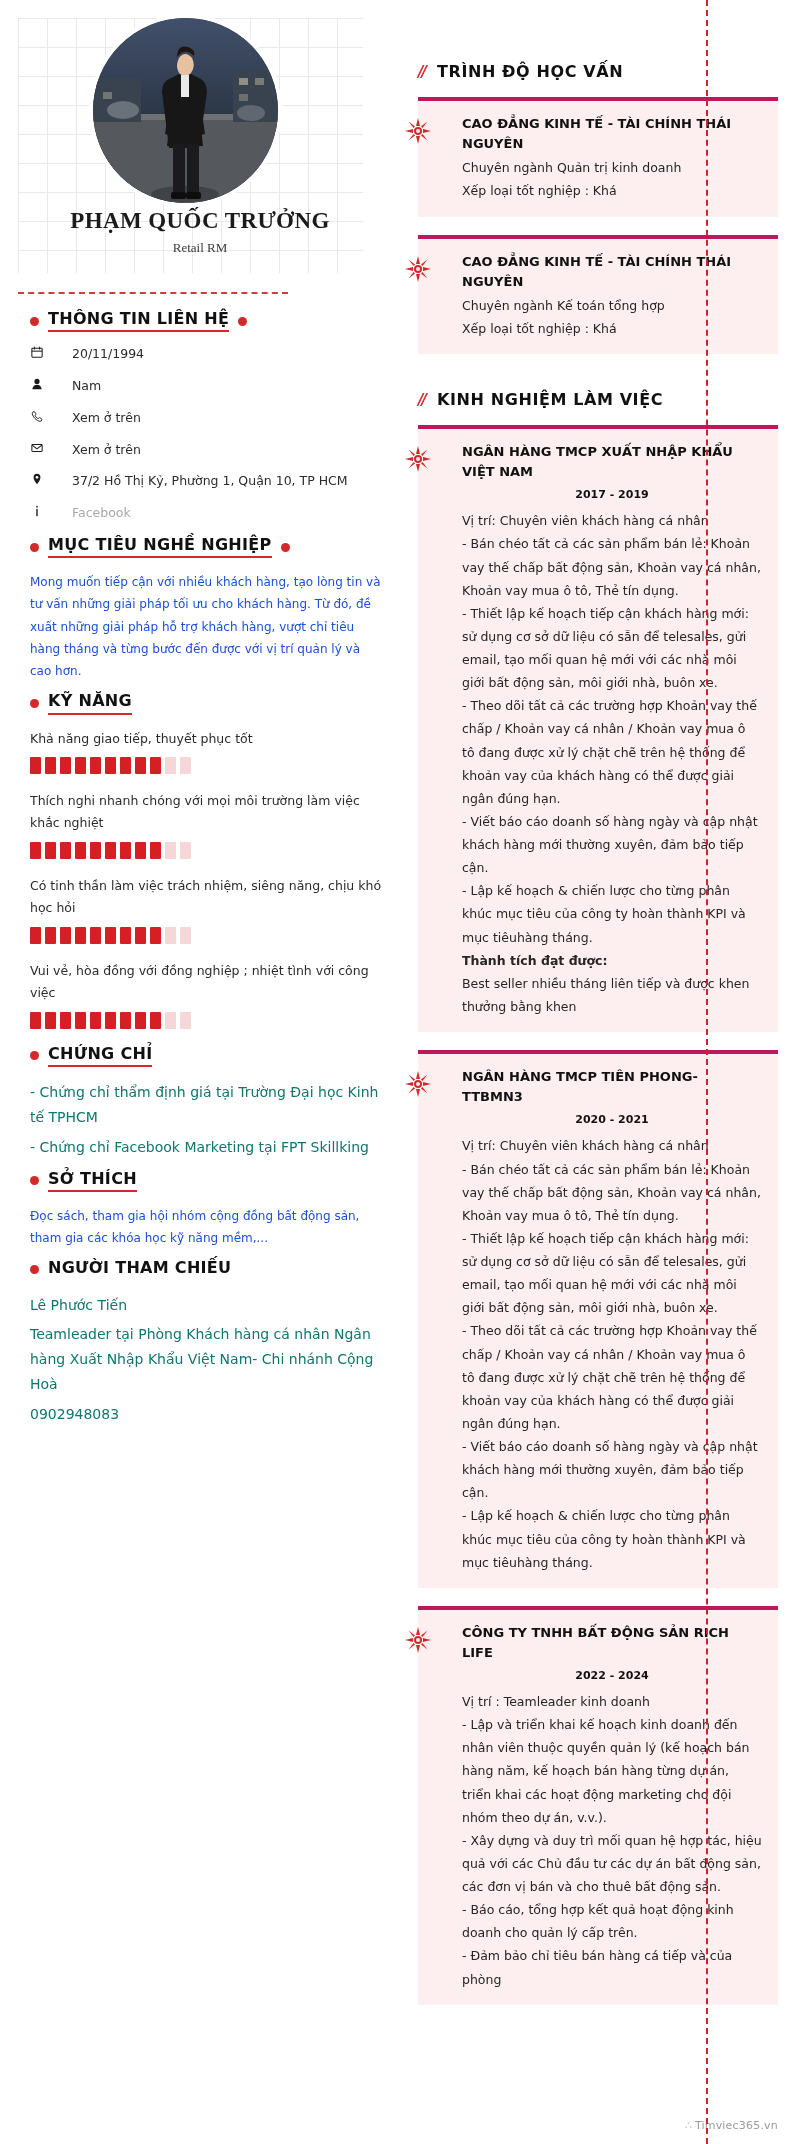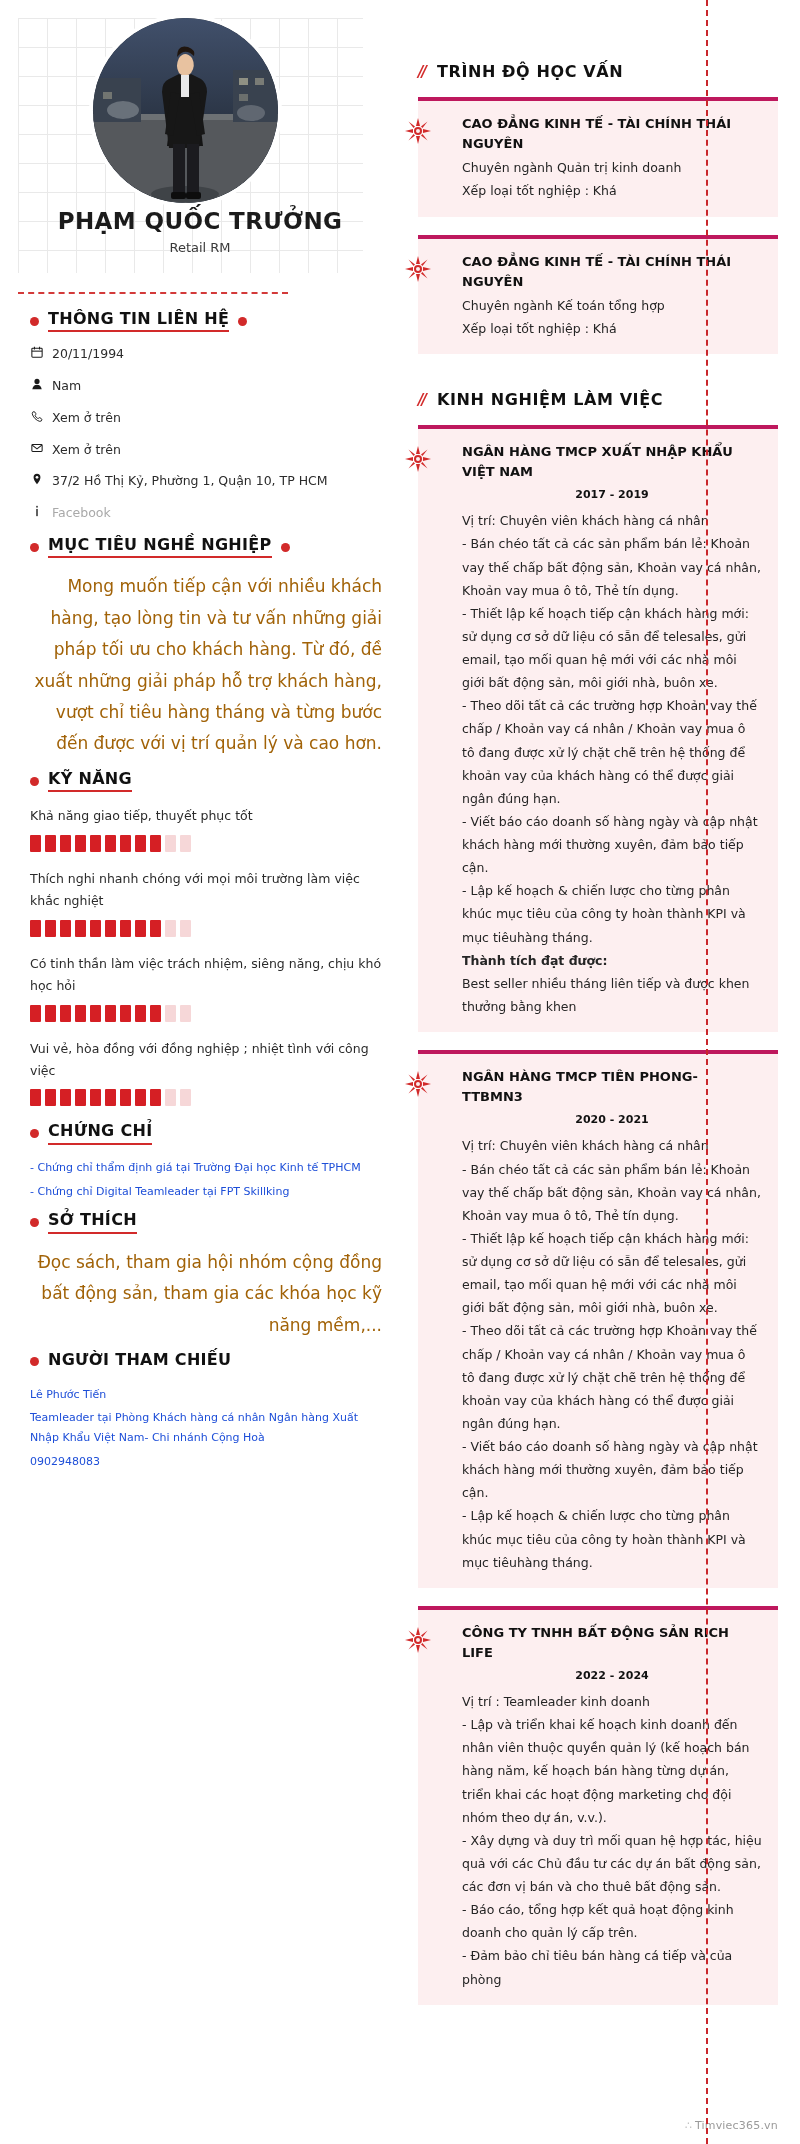--- a/index.html
+++ b/index.html
@@ -23,20 +23,21 @@
     position: absolute;
     left: 0; top: 0;
     width: 400px;
     padding: 0 18px 40px 30px;
   }
   .photo-block {
     position: relative;
     height: 300px;
     margin-left: -30px;
     padding-left: 30px;
+    font-family: Liberation Serif, serif;
   }
   .grid-bg {
     position: absolute;
     left: 18px; top: 18px;
     width: 345px; height: 255px;
     background-image:
       linear-gradient(to right, #e9e9e9 1px, transparent 1px),
       linear-gradient(to bottom, #e9e9e9 1px, transparent 1px);
     background-size: 29px 29px;
     z-index: 0;
@@ -101,64 +102,64 @@
     letter-spacing: .3px;
     border-bottom: 2px solid #d22a2a;
     padding-bottom: 2px;
     line-height: 1.15;
   }
   .sec-title.nb { border-bottom: none; }
 
   .info-row {
     display: flex;
     align-items: flex-start;
-    gap: 8px;
+    gap: 28px;
     margin-bottom: 13px;
     font-size: 12.5px;
     line-height: 1.5;
     color: #2b2b2b;
   }
   .info-ico {
     width: 14px;
     flex: none;
     color: #1a1a1a;
     text-align: center;
     padding-top: 1px;
   }
   .info-ico svg { display: block; margin: 0 auto; }
   .muted { color: #a9a9a9; }
 
   .para {
-    font-size: 17px;
+    font-size: 12px;
     line-height: 1.85;
-    color: #a16207;
-    text-align: right;
+    color: #1d4ed8;
+    text-align: left;
   }
   .skill-text {
     font-size: 12.5px;
     line-height: 1.75;
     color: #2b2b2b;
     margin-bottom: 8px;
   }
   .bars {
     display: flex;
     gap: 4px;
     margin-bottom: 16px;
   }
   .bar {
     width: 11px; height: 17px;
     background: #d51f24;
     border-radius: 1px;
   }
   .bar.off { background: #f6d7d8; }
 
   .list-line {
-    font-size: 11px;
+    font-size: 14px;
     line-height: 1.8;
-    color: #1d4ed8;
+    color: #0f766e;
     margin-bottom: 4px;
   }
 
   
   .right {
     position: absolute;
     left: 400px; top: 0;
     width: 400px;
     padding: 62px 22px 40px 0;
   }
@@ -439,21 +440,21 @@
         </div>
       </div>
     </div>
 
     <div class="sec">
       <div class="sec-head">
         <span class="dot"></span>
         <span class="sec-title">CHỨNG CHỈ</span>
       </div>
       <div class="list-line">- Chứng chỉ thẩm định giá tại Trường Đại học Kinh tế TPHCM</div>
-      <div class="list-line">- Chứng chỉ Digital Teamleader tại FPT Skillking</div>
+      <div class="list-line">- Chứng chỉ Facebook Marketing tại FPT Skillking</div>
     </div>
 
     <div class="sec">
       <div class="sec-head">
         <span class="dot"></span>
         <span class="sec-title">SỞ THÍCH</span>
       </div>
       <div class="para">Đọc sách, tham gia hội nhóm cộng đồng bất động sản, tham gia các khóa học kỹ năng mềm,...</div>
     </div>
 

